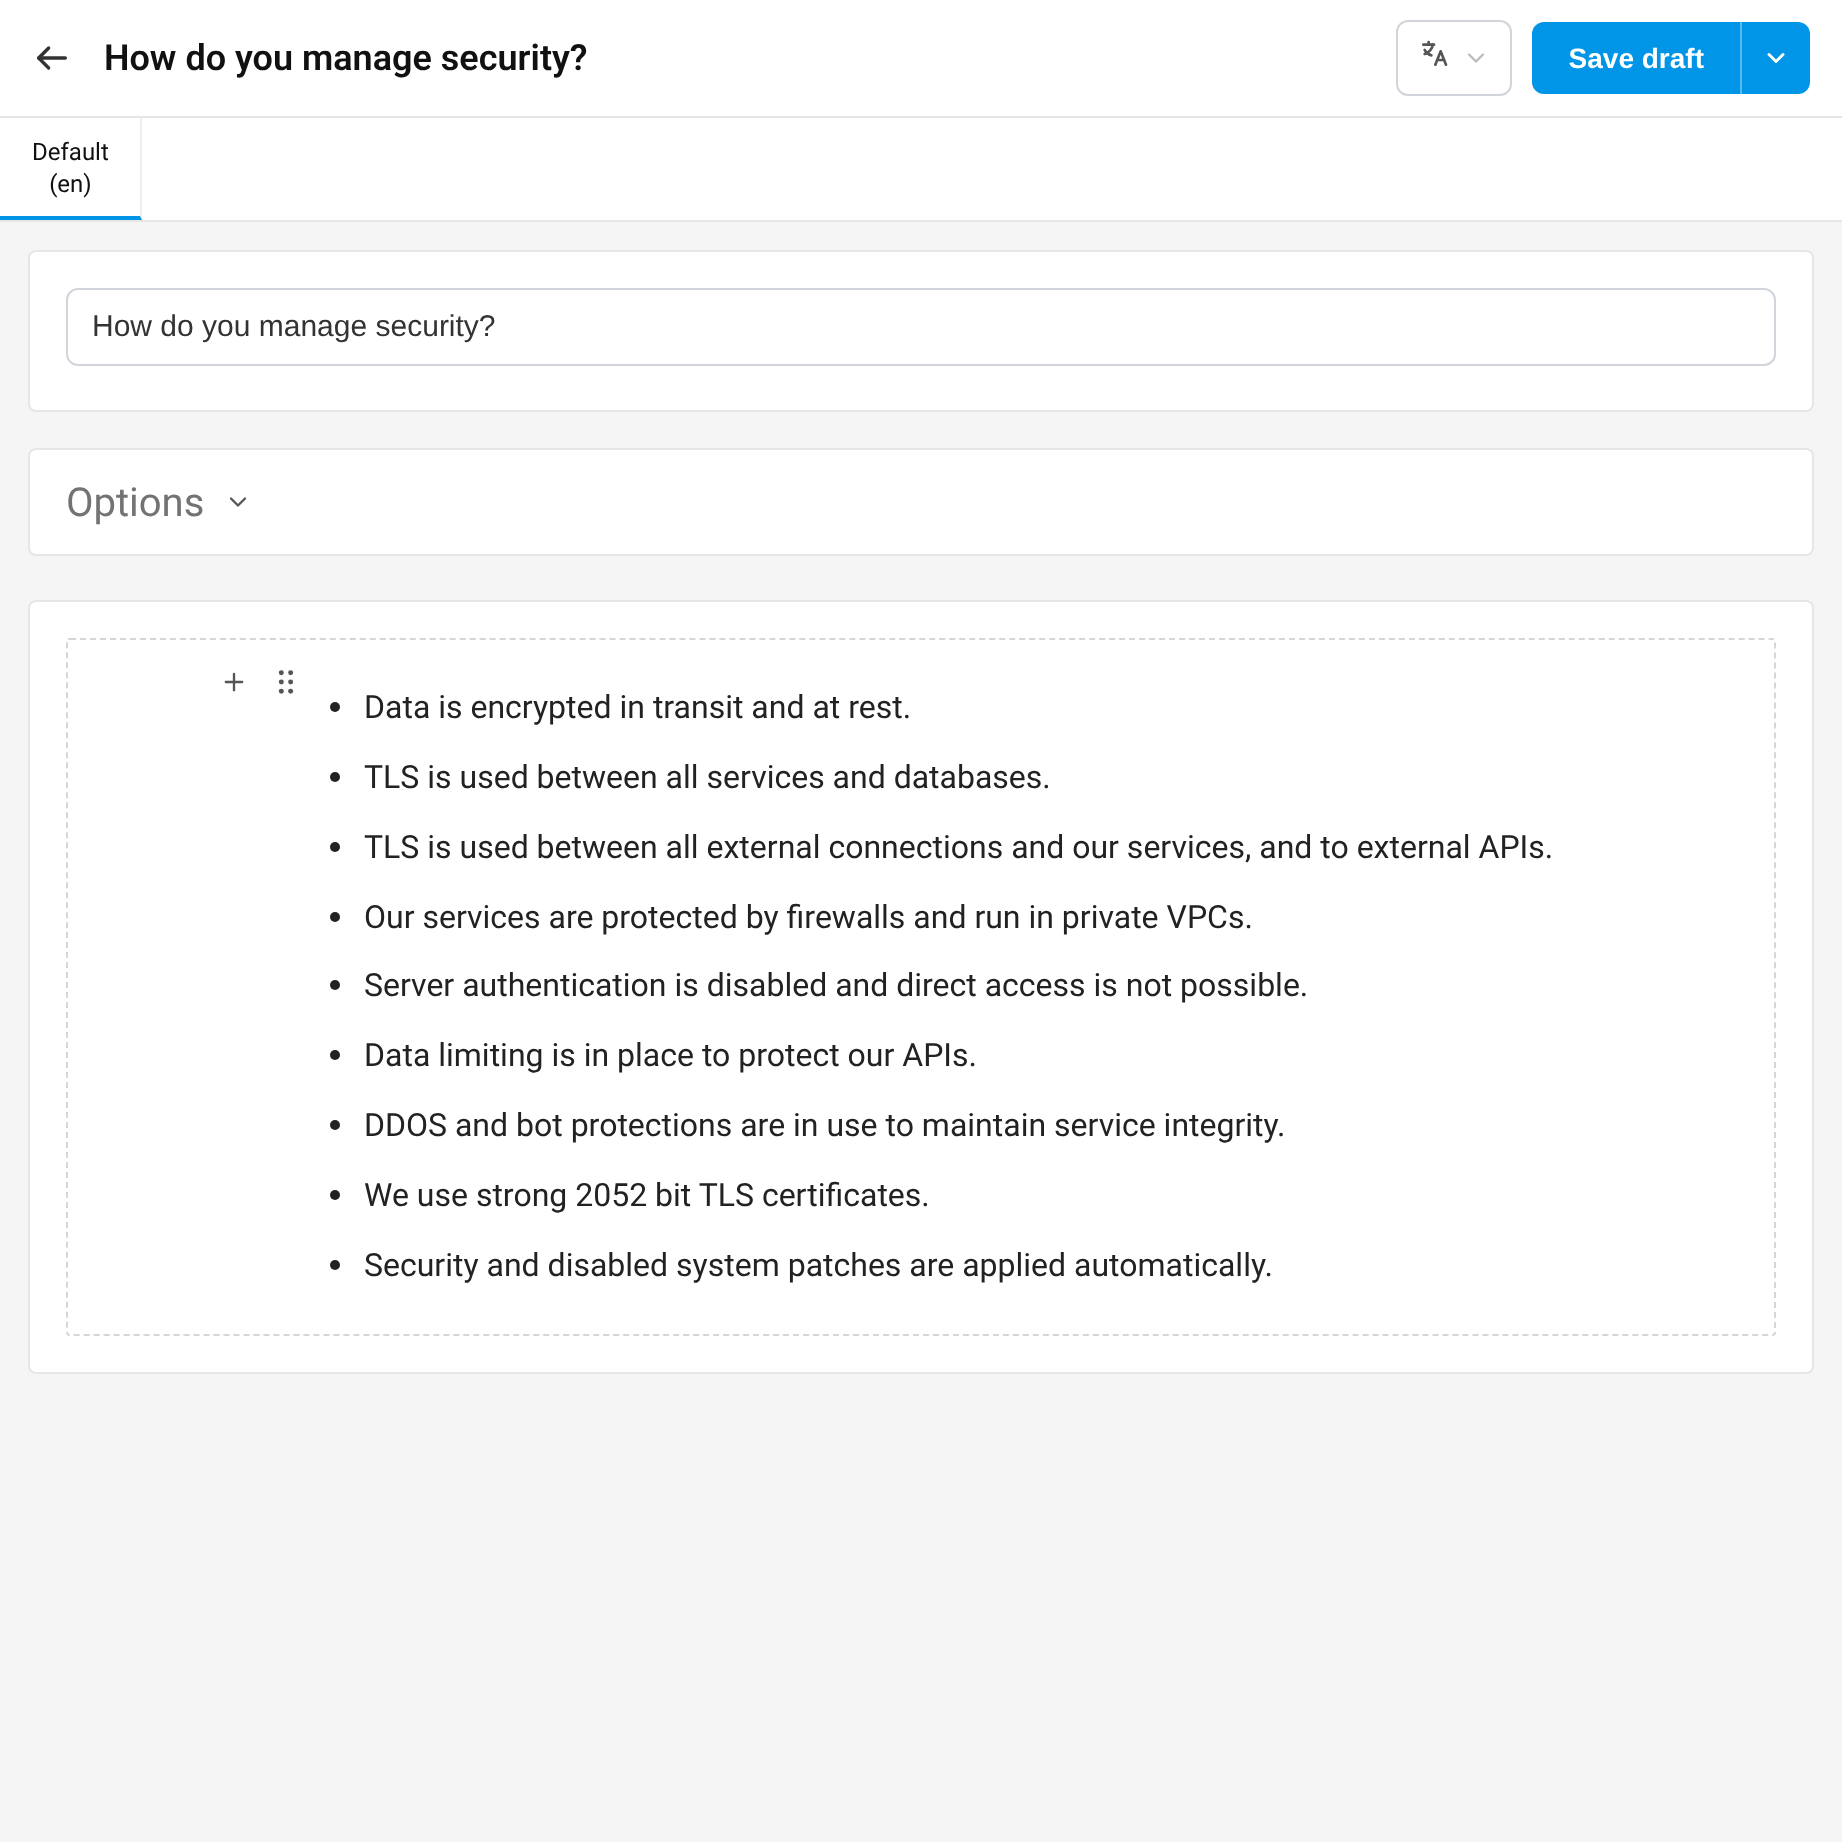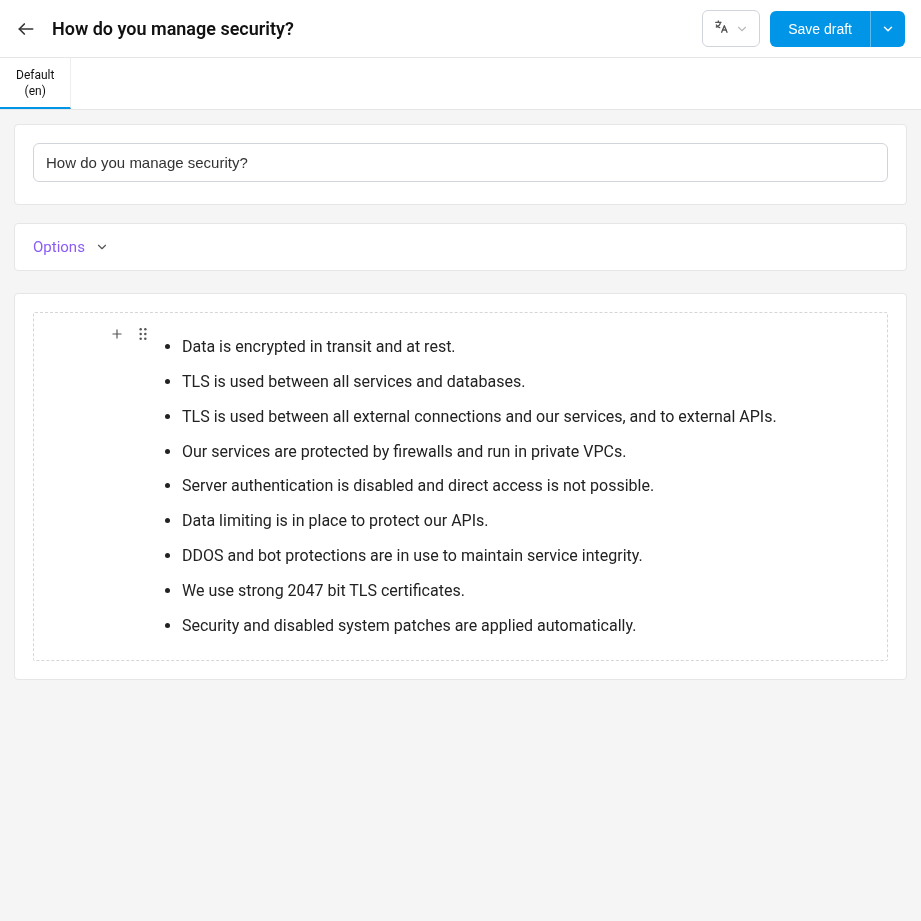--- a/index.html
+++ b/index.html
@@ -61,21 +61,21 @@
     }
     .save-group {
       display: flex;
     }
     .save-btn {
       background: #0095e6;
       color: #fff;
       border: none;
       padding: 10px 18px;
       font-size: 14px;
-      font-weight: 400;
+      font-weight: 700;
       border-radius: 6px 0 0 6px;
       cursor: pointer;
     }
     .save-dropdown {
       background: #0095e6;
       border: none;
       border-left: 1px solid rgba(255,255,255,0.35);
       color: #fff;
       padding: 10px 10px;
       border-radius: 0 6px 6px 0;
@@ -132,22 +132,22 @@
       border: 1px solid #e6e6e6;
       border-radius: 4px;
       padding: 14px 18px;
       margin-bottom: 22px;
       display: flex;
       align-items: center;
       gap: 10px;
       cursor: pointer;
     }
     .options-label {
-      font-size: 15px;
-      color: #8b5cf6;
+      font-size: 20px;
+      color: #737373;
     }
     .editor-card {
       background: #fff;
       border: 1px solid #e6e6e6;
       border-radius: 4px;
       padding: 18px;
     }
     .editor-block {
       border: 1px dashed #d6d6d6;
       border-radius: 2px;
@@ -274,20 +274,20 @@
         </div>
       </div>
       <ul>
         <li>Data is encrypted in transit and at rest.</li>
         <li>TLS is used between all services and databases.</li>
         <li>TLS is used between all external connections and our services, and to external APIs.</li>
         <li>Our services are protected by firewalls and run in private VPCs.</li>
         <li>Server authentication is disabled and direct access is not possible.</li>
         <li>Data limiting is in place to protect our APIs.</li>
         <li>DDOS and bot protections are in use to maintain service integrity.</li>
-        <li>We use strong 2047 bit TLS certificates.</li>
+        <li>We use strong 2052 bit TLS certificates.</li>
         <li>Security and disabled system patches are applied automatically.</li>
       </ul>
     </div>
 
   </div>
 
 </div>
 
 </body></html>

